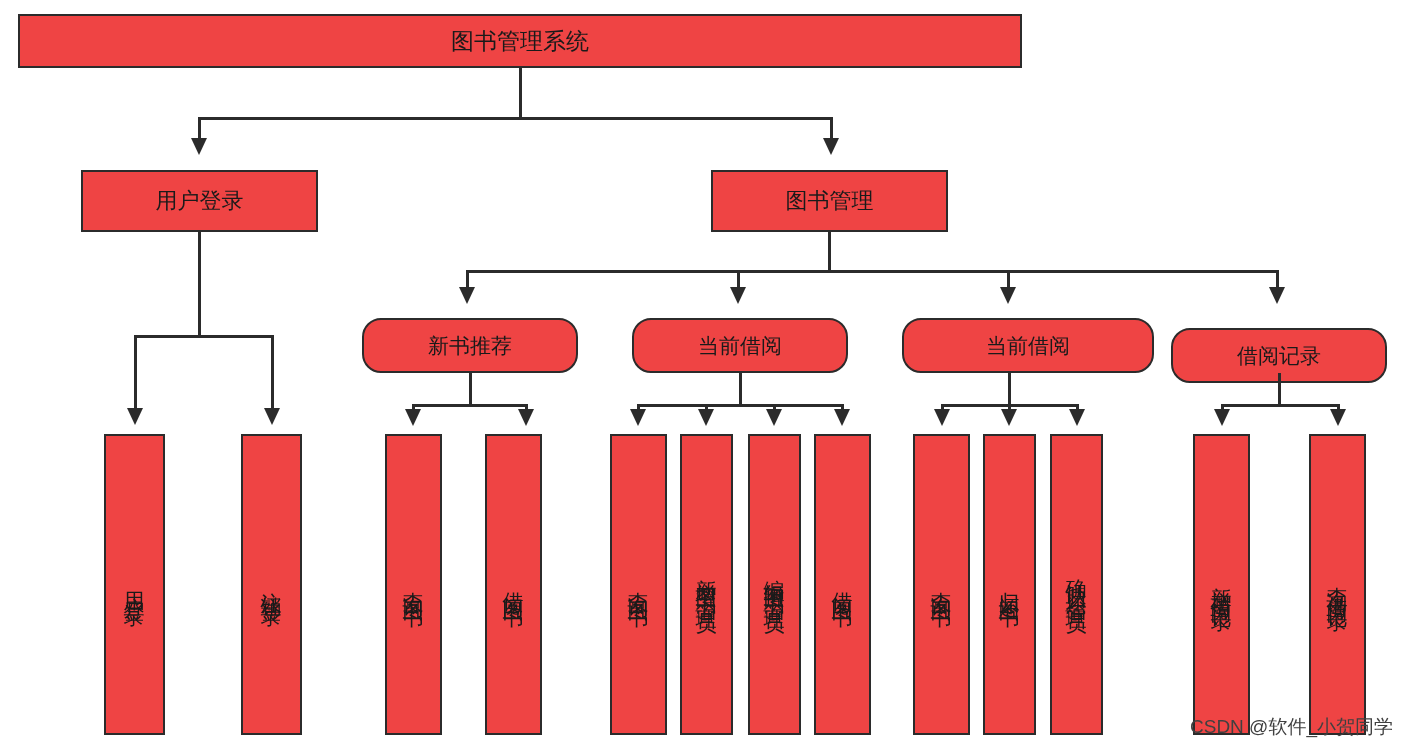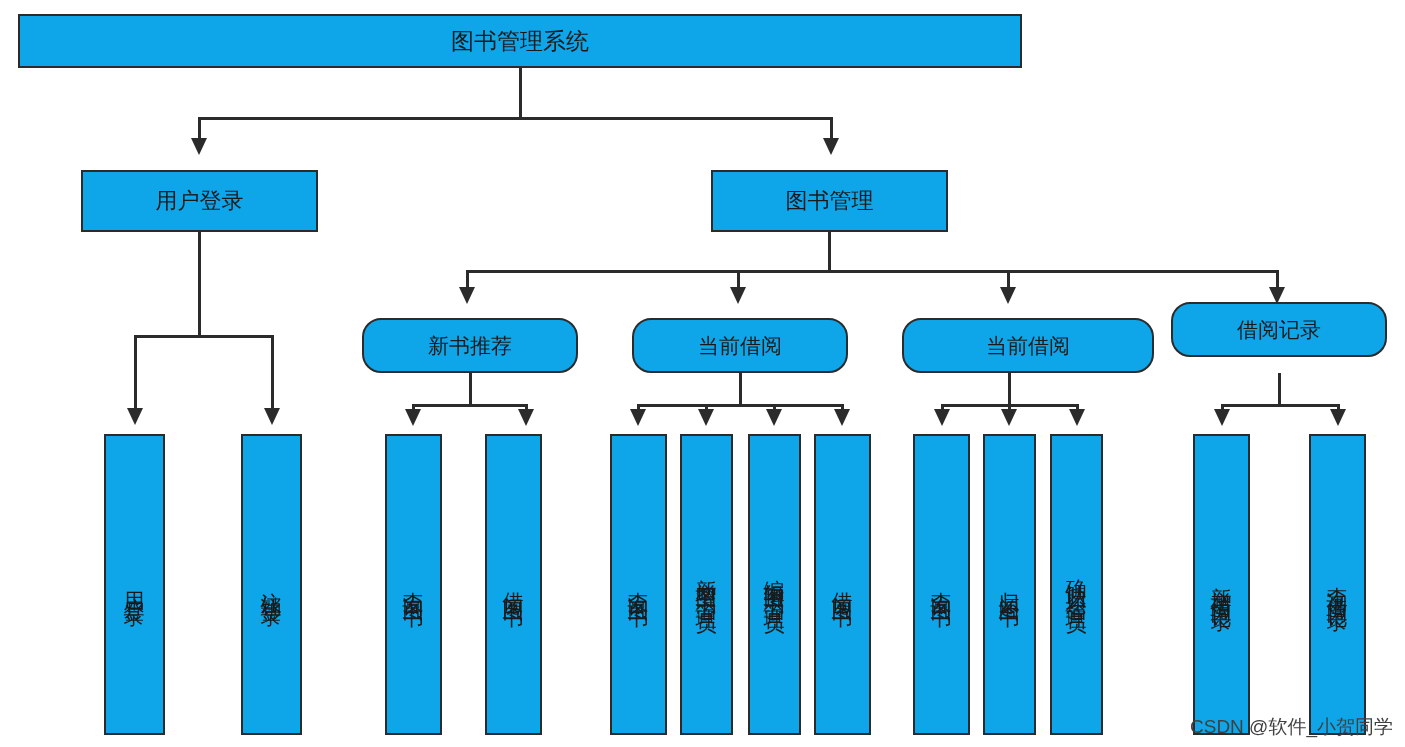--- a/index.html
+++ b/index.html
@@ -13,21 +13,21 @@
     height: 747px;
     background: #ffffff;
     font-family: "Liberation Sans", "DejaVu Sans", sans-serif;
     overflow: hidden;
   }
 
   
   .node {
     position: absolute;
     box-sizing: border-box;
-    background: #0ea5e9;
+    background: #ef4444;
     border: 2.5px solid #2b2b2b;
     display: flex;
     align-items: center;
     justify-content: center;
     color: #1a1a1a;
   }
   .node.root   { font-size: 23px; }
   .node.lvl1   { font-size: 22px; }
   .node.lvl2   { font-size: 21px; border-radius: 19px; }
 
@@ -116,21 +116,21 @@
 
   <div class="node lvl2" style="left:362px; top:318px; width:216px; height:55px;">
     <span>新书推荐</span>
   </div>
   <div class="node lvl2" style="left:632px; top:318px; width:216px; height:55px;">
     <span>当前借阅</span>
   </div>
   <div class="node lvl2" style="left:902px; top:318px; width:252px; height:55px;">
     <span>当前借阅</span>
   </div>
-  <div class="node lvl2" style="left:1171px; top:302px; width:216px; height:55px;">
+  <div class="node lvl2" style="left:1171px; top:328px; width:216px; height:55px;">
     <span>借阅记录</span>
   </div>
 
   <div class="vline" style="left:469px; top:373px; height:33px;"></div>
   <div class="hline" style="left:412px; top:404px; width:115px;"></div>
   <div class="vline" style="left:412px; top:404px; height:7px;"></div>
   <div class="arrow" style="left:405px; top:409px;"></div>
   <div class="vline" style="left:525px; top:404px; height:7px;"></div>
   <div class="arrow" style="left:518px; top:409px;"></div>
 

